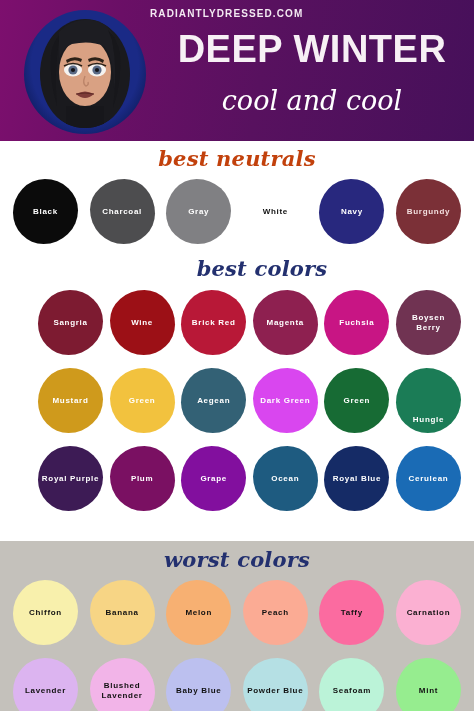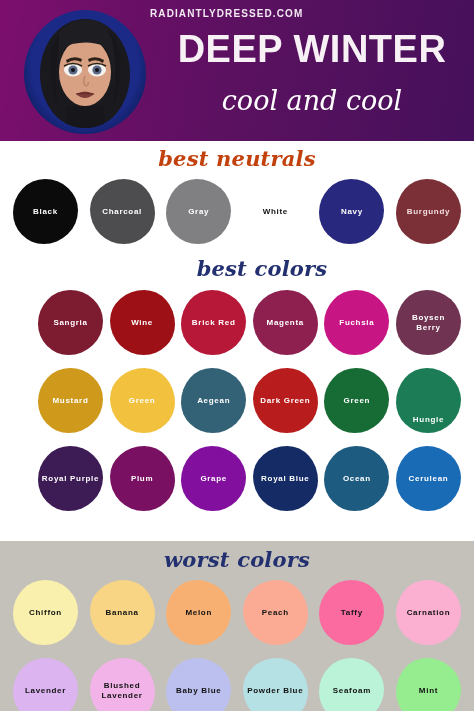--- a/index.html
+++ b/index.html
@@ -245,46 +245,46 @@
     <div class="swatch-row" style="margin-top:13px;">
       <div class="swatch" style="background: rgb(207, 154, 28);">
           <span class="swatch-label" style="color: rgb(255, 255, 255);">Mustard</span>
         </div>
       <div class="swatch" style="background: rgb(242, 194, 62);">
           <span class="swatch-label" style="color: rgb(255, 255, 255);">Green</span>
         </div>
       <div class="swatch" style="background: rgb(51, 97, 117);">
           <span class="swatch-label" style="color: rgb(255, 255, 255);">Aegean</span>
         </div>
-      <div class="swatch" style="background: #b91c1c;">
+      <div class="swatch" style="background: #d946ef;">
           <span class="swatch-label" style="color: rgb(255, 255, 255);">Dark Green</span>
         </div>
       <div class="swatch" style="background: rgb(23, 107, 52);">
           <span class="swatch-label" style="color: rgb(255, 255, 255);">Green</span>
         </div>
       <div class="swatch" style="background: rgb(27, 124, 86);">
           <span class="swatch-label" style="color: rgb(255, 255, 255); margin-top: 38px;">Hungle</span>
         </div>
     </div>
 
     <div class="swatch-row" style="margin-top:13px;">
       <div class="swatch" style="background: rgb(61, 27, 85);">
           <span class="swatch-label" style="color: rgb(255, 255, 255);">Royal Purple</span>
         </div>
       <div class="swatch" style="background: rgb(122, 16, 98);">
           <span class="swatch-label" style="color: rgb(255, 255, 255);">Plum</span>
         </div>
       <div class="swatch" style="background: rgb(130, 15, 158);">
           <span class="swatch-label" style="color: rgb(255, 255, 255);">Grape</span>
         </div>
+      <div class="swatch" style="background: rgb(30, 91, 128);">
+          <span class="swatch-label" style="color: rgb(255, 255, 255);">Ocean</span>
+        </div>
       <div class="swatch" style="background: rgb(21, 43, 102);">
           <span class="swatch-label" style="color: rgb(255, 255, 255);">Royal Blue</span>
-        </div>
-      <div class="swatch" style="background: rgb(30, 91, 128);">
-          <span class="swatch-label" style="color: rgb(255, 255, 255);">Ocean</span>
         </div>
       <div class="swatch" style="background: rgb(26, 107, 181); text-align: right;">
           <span class="swatch-label" style="color: rgb(255, 255, 255);">Cerulean</span>
         </div>
     </div>
   </div>
 
   <div class="section" style="top:547px;">
     <div class="section-heading" style="color: rgb(35, 48, 111);">worst colors</div>
 

